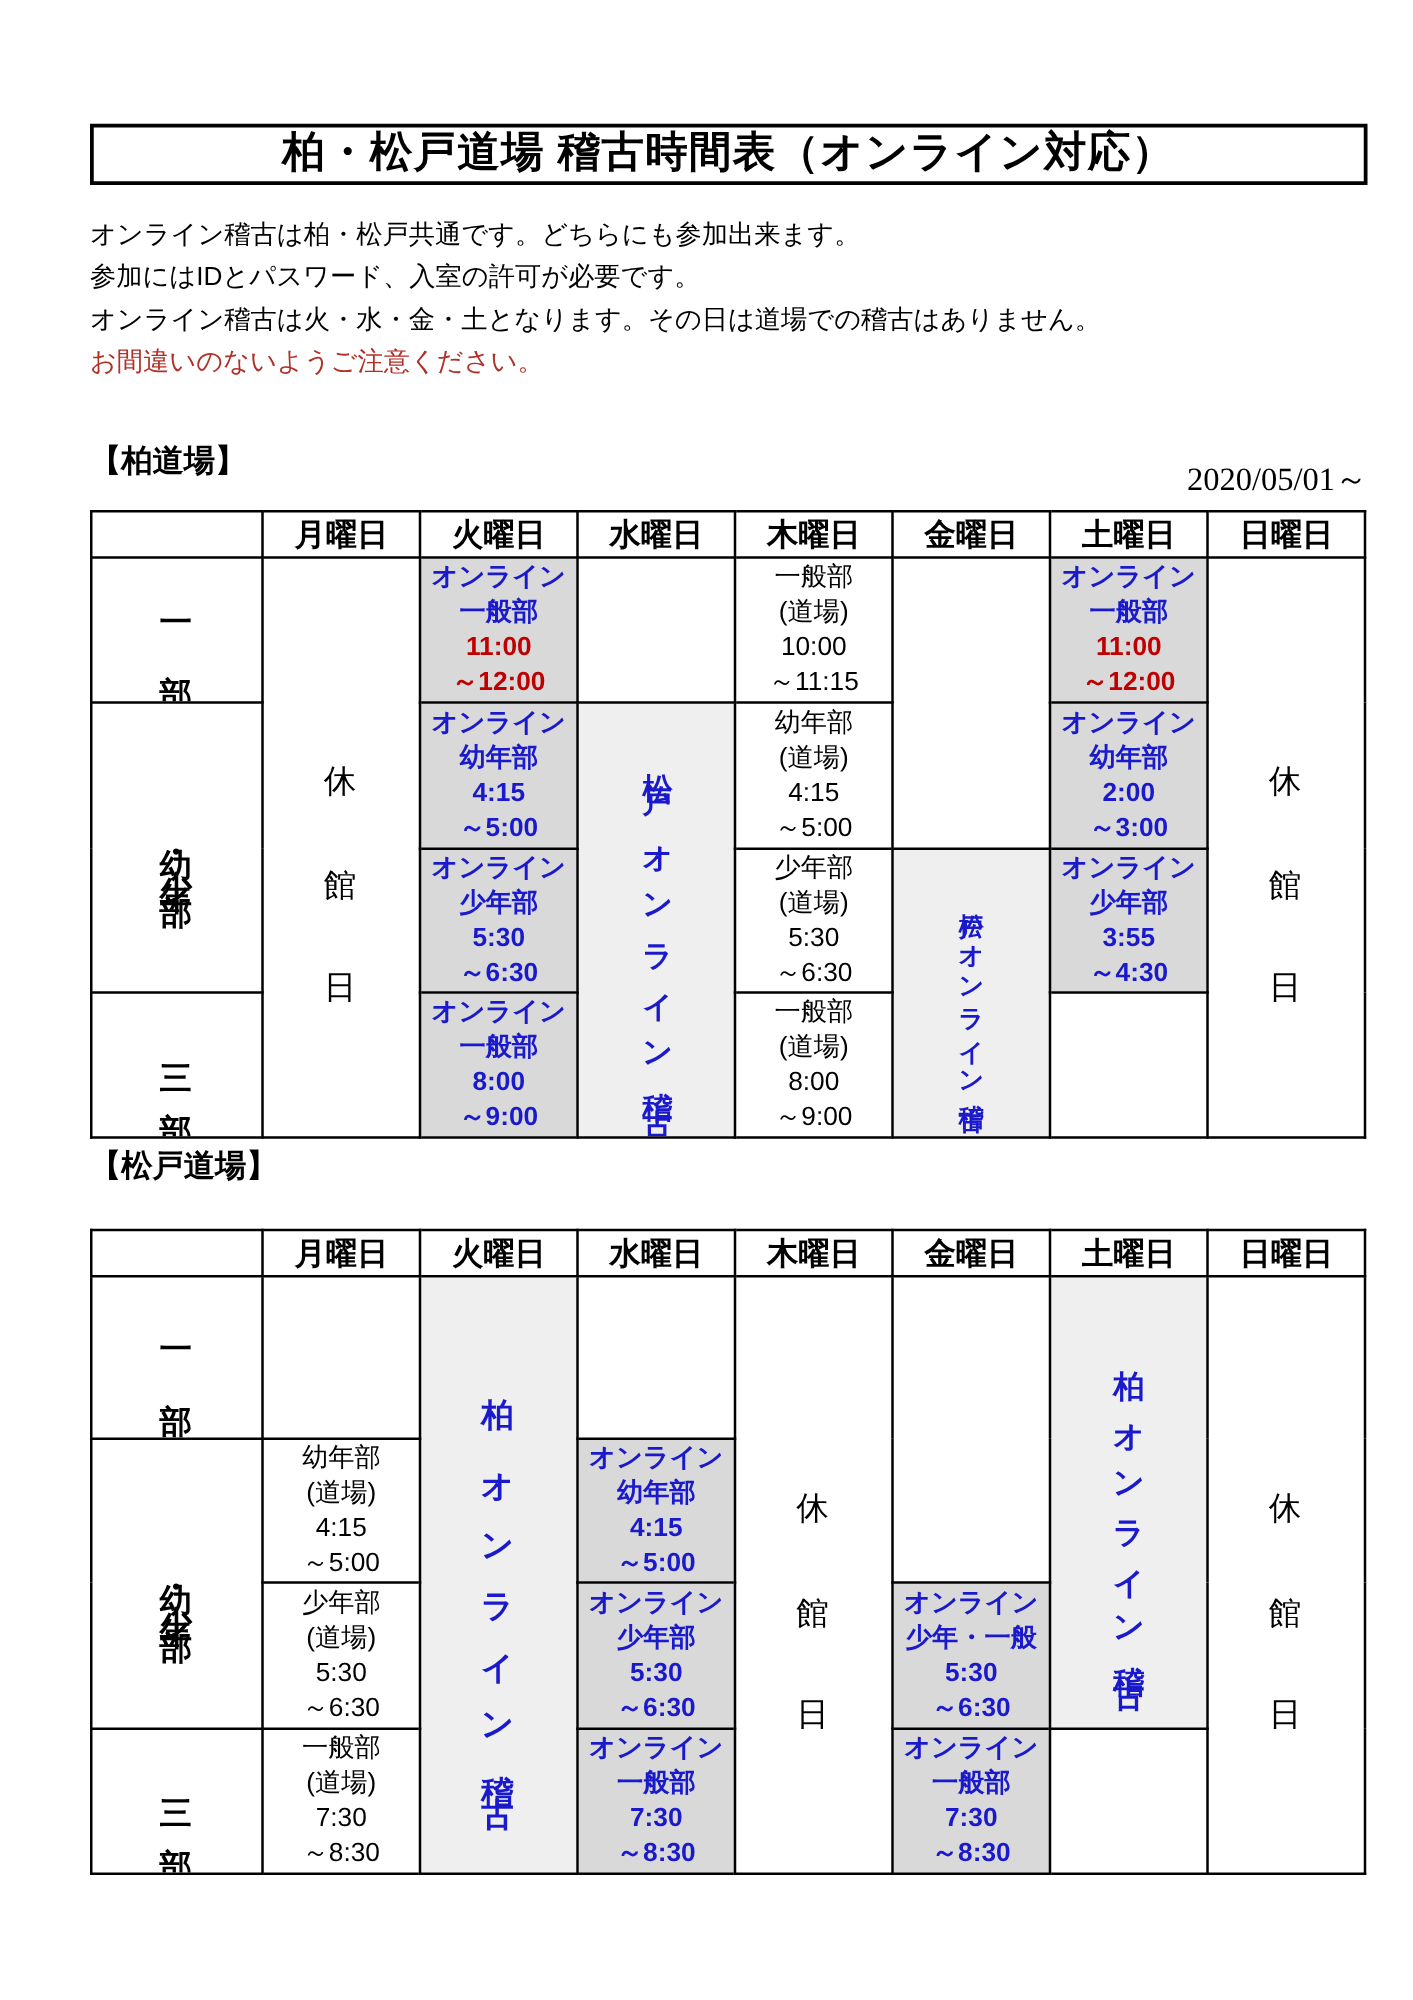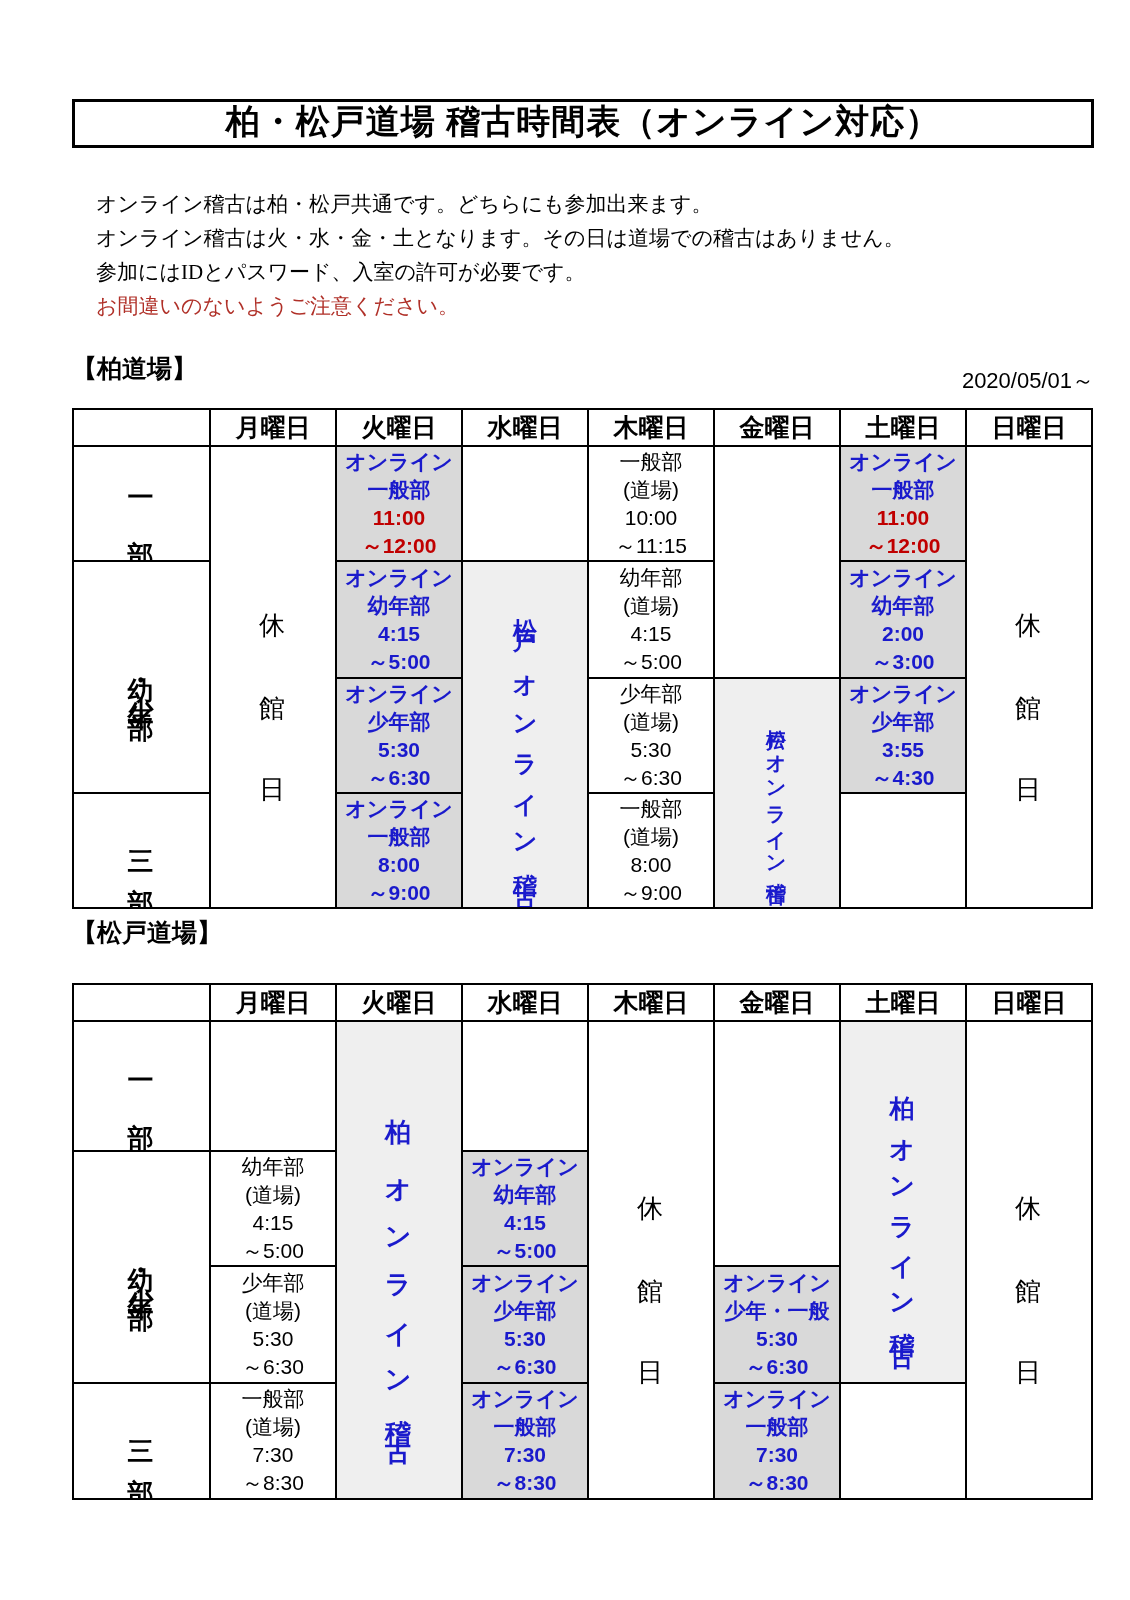--- a/index.html
+++ b/index.html
@@ -9,35 +9,35 @@
   }
   
   #title-box{
     position:absolute;left:72px;top:99px;width:1022px;height:49px;
     box-sizing:border-box;border:3px solid #000;
     display:flex;align-items:flex-end;justify-content:center;
     font-size:34px;font-weight:bold;letter-spacing:1px;
   }
   
   #notes{
-    position:absolute;left:96px;top:171px;
-    font-family:Liberation Serif, serif;
-    font-size:21px;line-height:34px;white-space:nowrap;margin-top:16px;
+    position:absolute;left:72px;top:171px;
+    font-family:Liberation Sans, sans-serif;
+    font-size:21px;line-height:34px;white-space:nowrap;
   }
   .note-red{color:#b03028;}
   
   .sec-head{
     position:absolute;font-family:"Liberation Serif",serif;
     font-size:25px;font-weight:bold;white-space:nowrap;
   }
   #kashiwa-head{left:72px;top:352px;}
   #matsudo-head{left:72px;top:916px;}
   #effective-date{
     position:absolute;left:794px;top:366px;width:300px;text-align:right;
-    font-family:Liberation Sans, sans-serif;font-size:22px;
+    font-family:Liberation Serif, serif;font-size:26px;
   }
   
   table.sched{
     position:absolute;left:72px;border-collapse:collapse;table-layout:fixed;
     width:1019px;background:#fff;
   }
   #kashiwa-table{top:408px;}
   #matsudo-table{top:983px;}
   table.sched td,table.sched th{
     border:2px solid #000;padding:0;text-align:center;vertical-align:middle;
@@ -77,22 +77,22 @@
 </style>
 </head>
 <body>
 
 <div id="title-box">
   <span>柏・松戸道場 稽古時間表（オンライン対応）</span>
 </div>
 
 <div id="notes">
   <div>オンライン稽古は柏・松戸共通です。どちらにも参加出来ます。</div>
+  <div>参加にはIDとパスワード、入室の許可が必要です。</div>
   <div>オンライン稽古は火・水・金・土となります。その日は道場での稽古はありません。</div>
-  <div>参加にはIDとパスワード、入室の許可が必要です。</div>
   <div class="note-red">お間違いのないようご注意ください。</div>
 </div>
 
 <div class="sec-head" id="kashiwa-head">【柏道場】</div>
 <div id="effective-date">2020/05/01～</div>
 
 <table class="sched" id="kashiwa-table">
   <colgroup>
     <col style="width:137px">
       <col style="width:126px">

